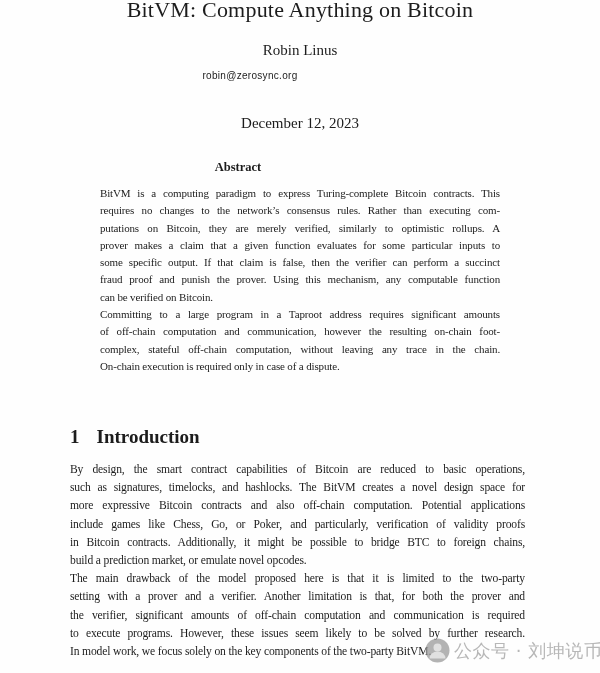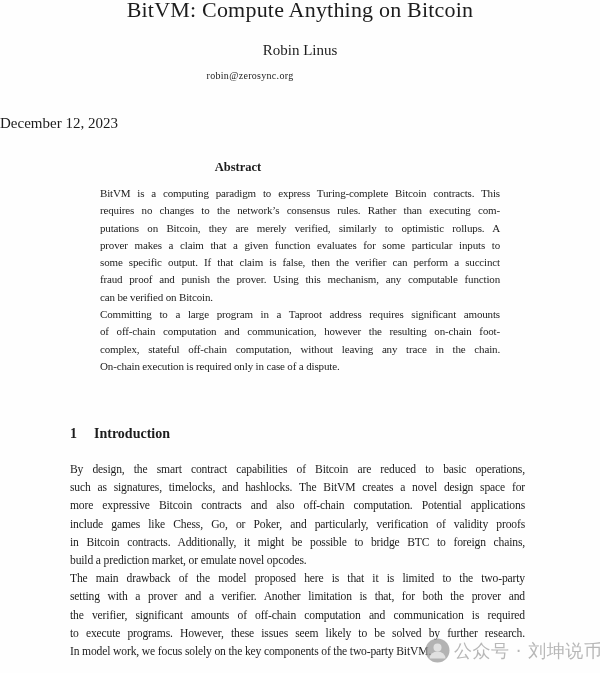--- a/index.html
+++ b/index.html
@@ -33,29 +33,30 @@
     width: 600px;
     text-align: center;
     font-size: 15px;
   }
   .email {
     position: absolute;
     top: 70px;
     left: 0;
     width: 500px;
     text-align: center;
-    font-family: Liberation Serif, serif;
+    font-family: Liberation Sans, sans-serif;
     font-size: 10px;
     letter-spacing: 0.3px;
   }
   .date {
     position: absolute;
     top: 115px;
     left: 0;
     width: 600px;
+    text-align: center;
     font-size: 15px;
   }
   .abs-head {
     position: absolute;
     top: 160px;
     left: 0;
     width: 476px;
     text-align: center;
     font-size: 12.5px;
     font-weight: 700;
@@ -67,21 +68,21 @@
     width: 400px;
     font-size: 11px;
     line-height: 17.3px;
     letter-spacing: -0.15px;
   }
   .sec-head {
     position: absolute;
     top: 426px;
     left: 70px;
     width: 470px;
-    font-size: 14px;
+    font-size: 19px;
     font-weight: 700;
   }
   .sec-head .sec-num {
     margin-right: 17px;
   }
   .intro-body {
     position: absolute;
     top: 461px;
     left: 70px;
     width: 455px;

